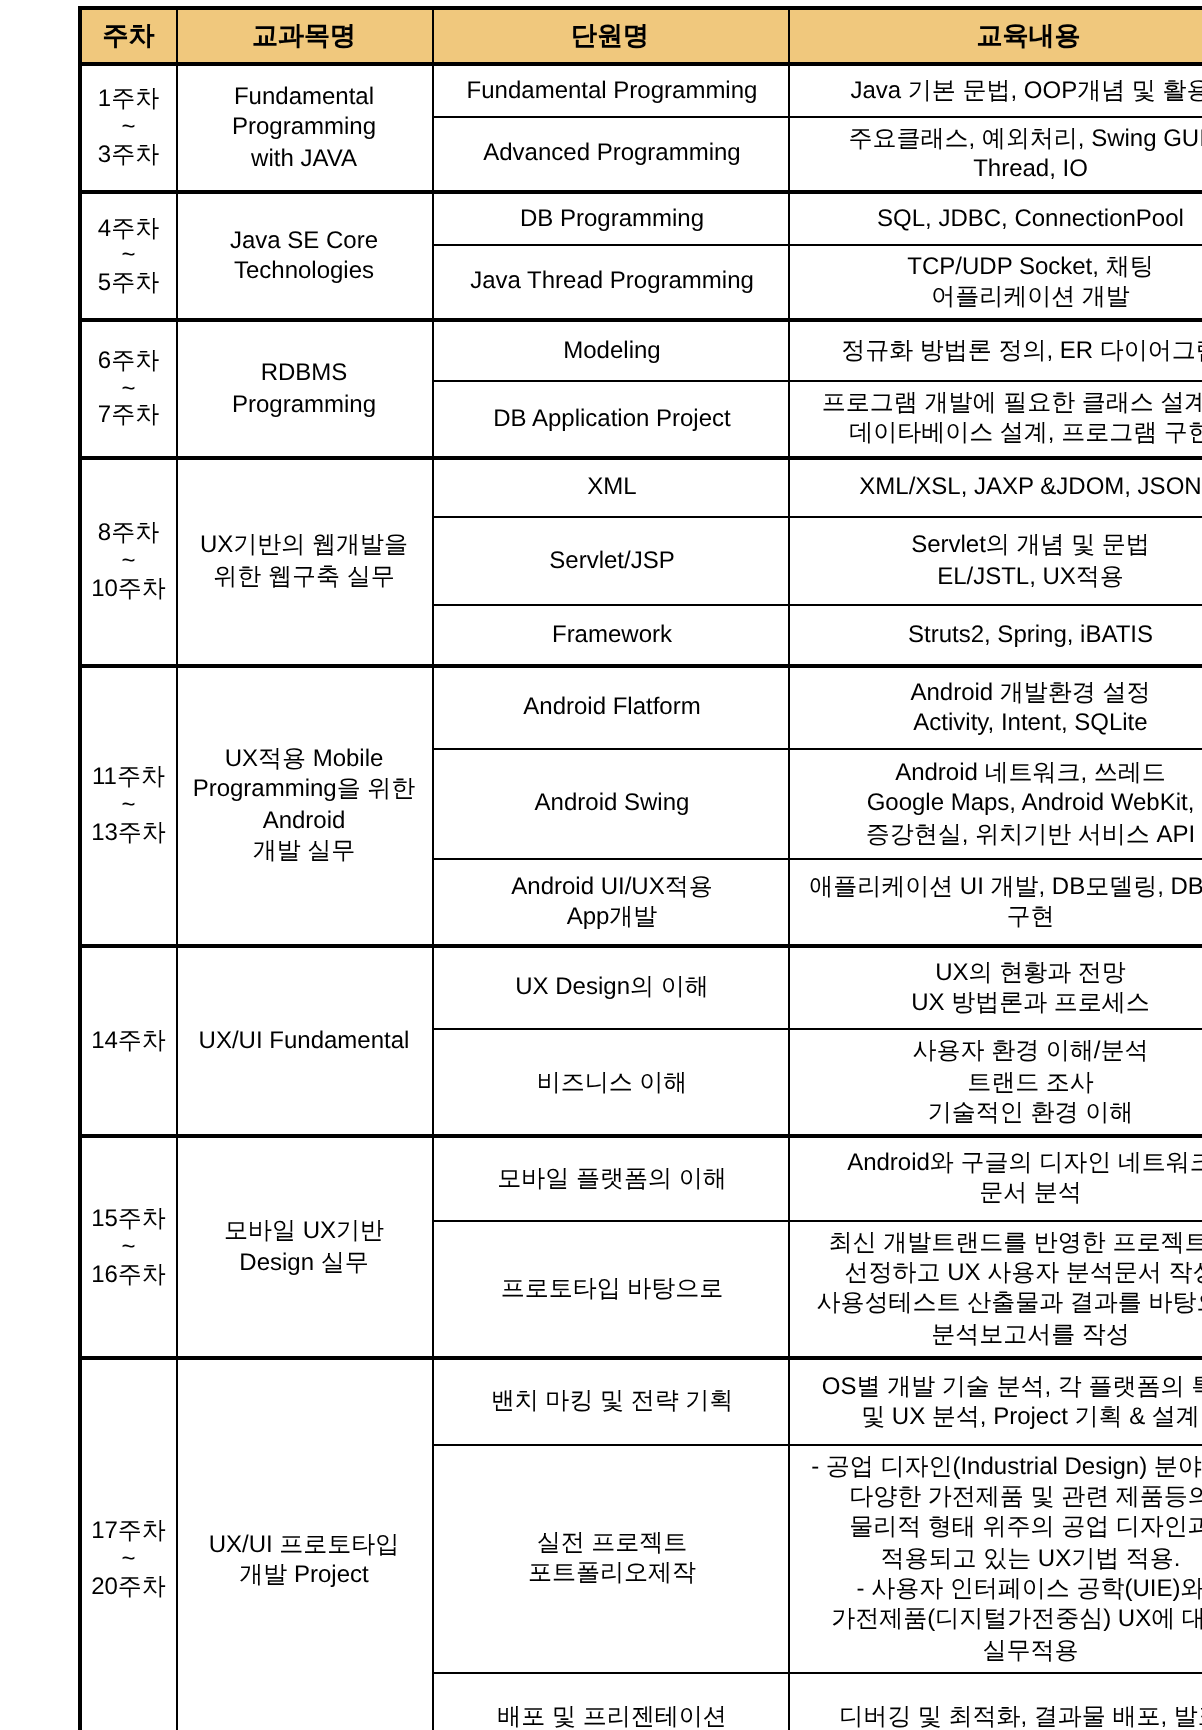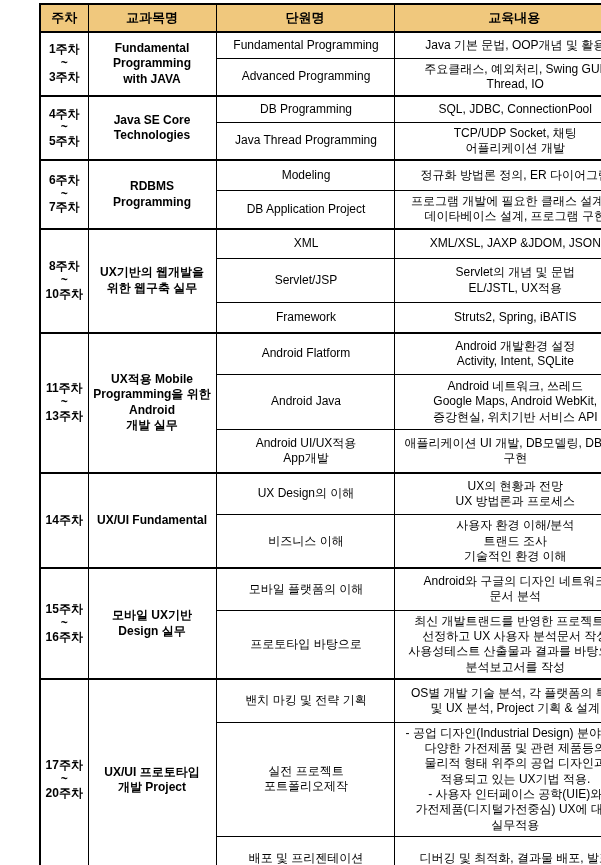--- a/index.html
+++ b/index.html
@@ -40,21 +40,20 @@
     padding: 2px 3px;
     border-bottom: 2px solid var(--border-color, #000000);
   }
   td {
     font-size: 12px;
     line-height: 1.28;
     padding: 3px 4px;
   }
   td.week, td.course {
     text-align: center;
-    font-weight: bold;
   }
   td.week { line-height: 1.15; }
   td.unit, td.content {
     text-align: center;
     padding-left: 7px;
     padding-right: 5px;
   }
   tr.gs > td {
     border-top: 2px solid var(--border-color, #000000);
   }
@@ -151,21 +150,21 @@
 13주차</td>
         <td class="course" rowspan="3">UX적용 Mobile
 Programming을 위한
 Android
 개발 실무</td>
         <td class="unit">Android Flatform</td>
         <td class="content">Android 개발환경 설정
 Activity, Intent, SQLite</td>
       </tr>
       <tr style="height:55px">
-        <td class="unit">Android Java</td>
+        <td class="unit">Android Swing</td>
         <td class="content">Android 네트워크, 쓰레드
 Google Maps, Android WebKit,
 증강현실, 위치기반 서비스 API</td>
       </tr>
       <tr style="height:43px">
         <td class="unit">Android UI/UX적용
 App개발</td>
         <td class="content">애플리케이션 UI 개발, DB모델링, DB연동
 구현</td>
       </tr>

